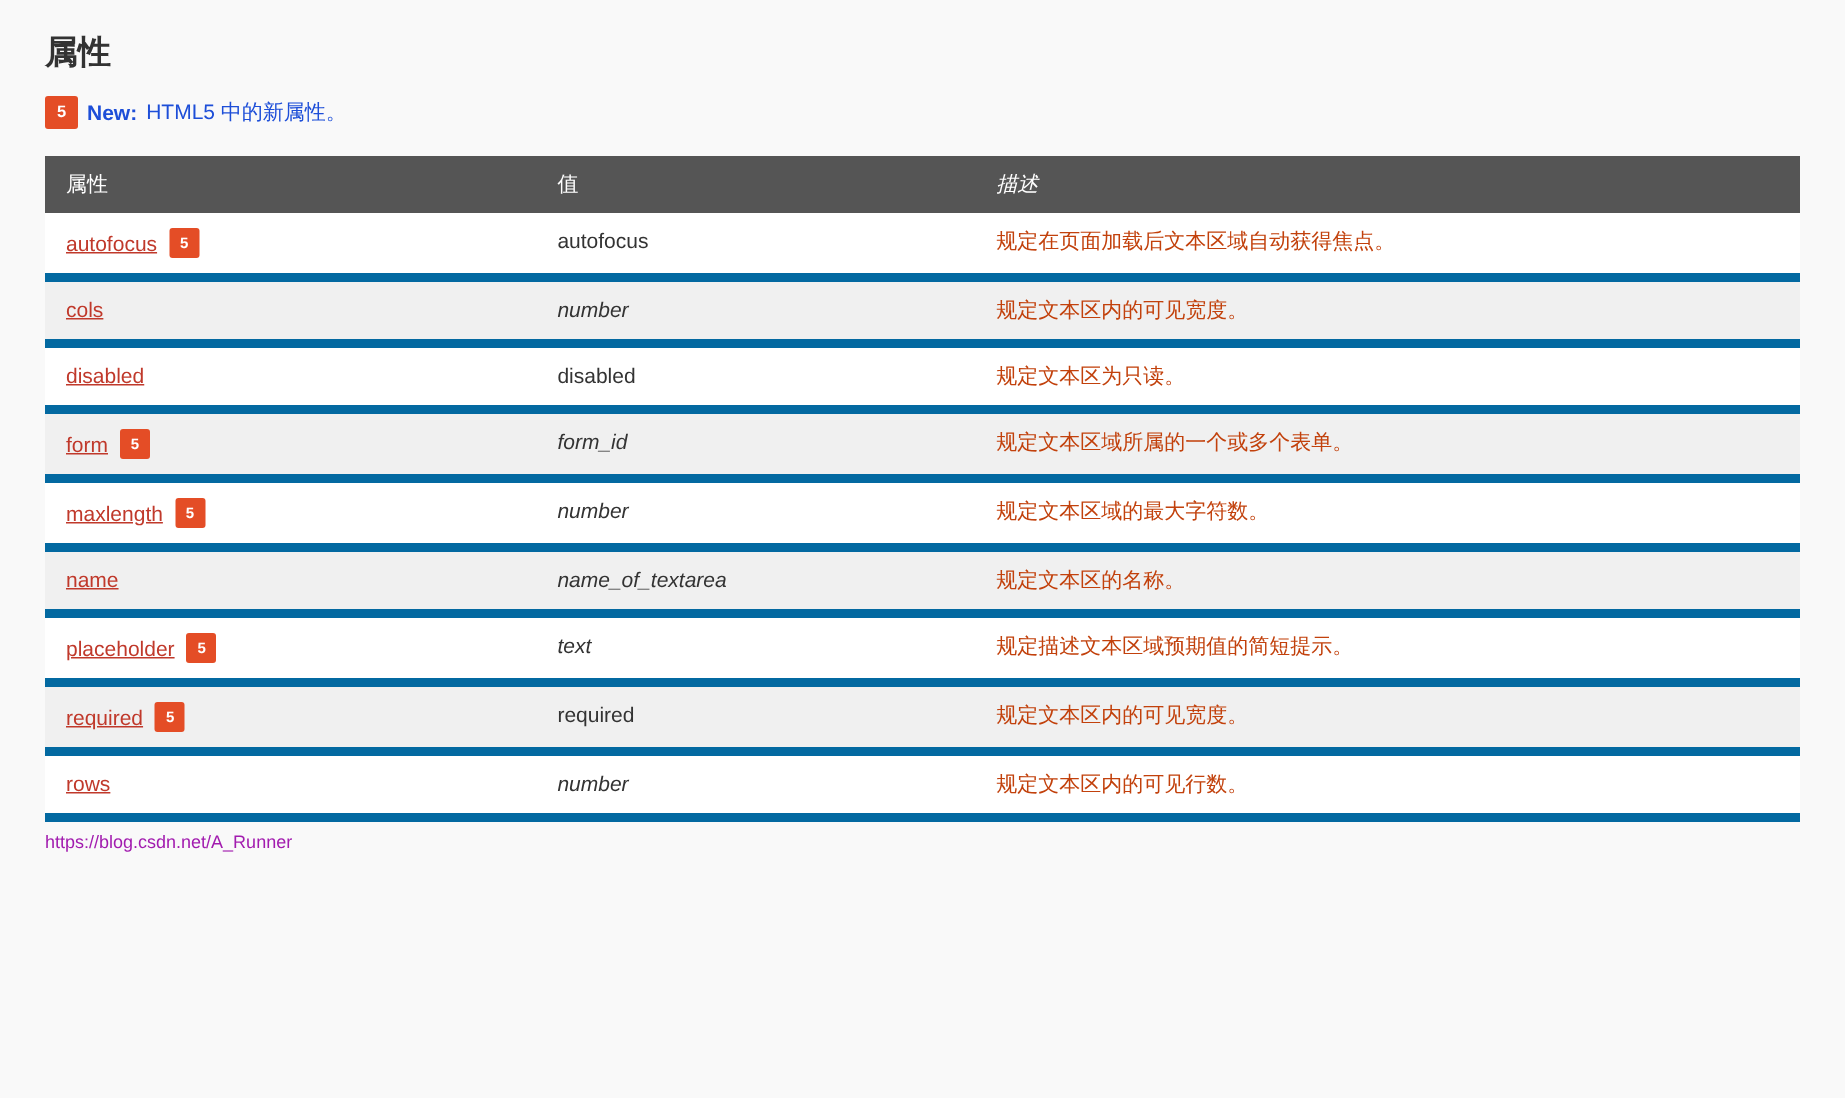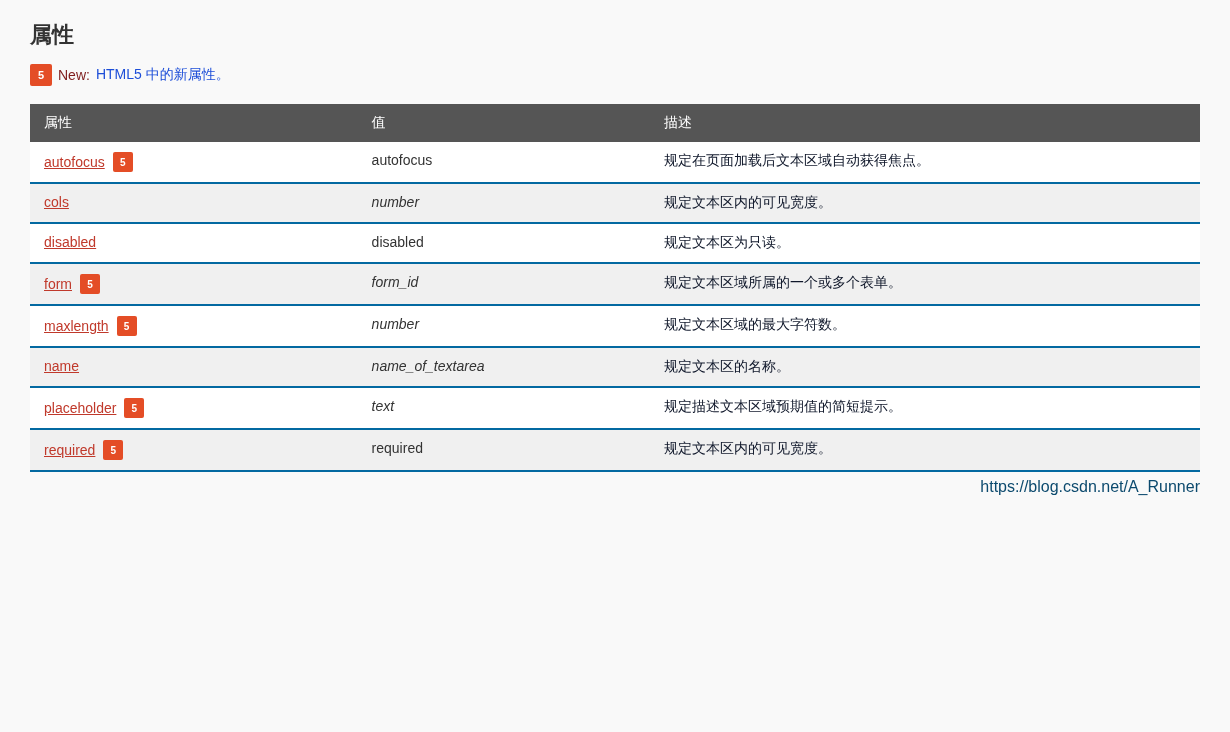--- a/index.html
+++ b/index.html
@@ -30,22 +30,22 @@
       width: 22px;
       height: 22px;
       background: #e44d26;
       color: white;
       font-size: 11px;
       font-weight: bold;
       border-radius: 2px;
       flex-shrink: 0;
     }
     .html5-note .new-label {
-      color: #7f1d1d;
-      font-weight: normal;
+      color: #1d4ed8;
+      font-weight: bold;
     }
     .html5-note .note-text {
       color: #1d4ed8;
     }
     table {
       width: 100%;
       border-collapse: collapse;
       background: white;
     }
     thead tr {
@@ -60,21 +60,21 @@
     }
     tbody tr:nth-child(even) {
       background: #f0f0f0;
     }
     tbody tr:nth-child(odd) {
       background: #ffffff;
     }
     tbody td {
       padding: 10px 14px;
       vertical-align: top;
-      border-bottom: 2px solid #0369a1;
+      border-bottom: 6px solid #0369a1;
     }
     .attr-link {
       color: #c0392b;
       text-decoration: underline;
       cursor: pointer;
     }
     .attr-cell {
       display: flex;
       align-items: center;
       gap: 8px;
@@ -91,31 +91,30 @@
       font-size: 10px;
       font-weight: bold;
       border-radius: 2px;
       flex-shrink: 0;
     }
     .value-italic {
       font-style: italic;
       color: #333;
     }
     .desc-cell {
-      color: #0f172a;
+      color: #c2410c;
     }
     .watermark {
-      text-align: right;
-      color: #0c4a6e;
-      font-size: 16px;
+      color: #a21caf;
+      font-size: 12px;
       margin-top: 6px;
     }
     .col-attr { width: 28%; }
     .col-val  { width: 25%; }
-    .col-desc { width: 47%; }
+    .col-desc { width: 47%; font-style: italic; }
   </style>
 </head>
 <body>
 
 <h1 class="page-title">属性</h1>
 
 <div class="html5-note">
   <span class="html5-badge">5</span>
   <span class="new-label">New:</span>
   <span class="note-text">HTML5 中的新属性。</span>
@@ -200,16 +199,25 @@
       <tr>
         <td>
           <div class="attr-cell">
             <a class="attr-link">required</a>
             <span class="html5-icon">5</span>
           </div>
         </td>
         <td>required</td>
         <td class="desc-cell">规定文本区内的可见宽度。</td>
       </tr>
+      <tr>
+        <td>
+          <div class="attr-cell">
+            <a class="attr-link">rows</a>
+          </div>
+        </td>
+        <td><em class="value-italic">number</em></td>
+        <td class="desc-cell">规定文本区内的可见行数。</td>
+      </tr>
     </tbody>
 </table>
 
 <div class="watermark">https://blog.csdn.net/A_Runner</div>
 
 </body></html>

